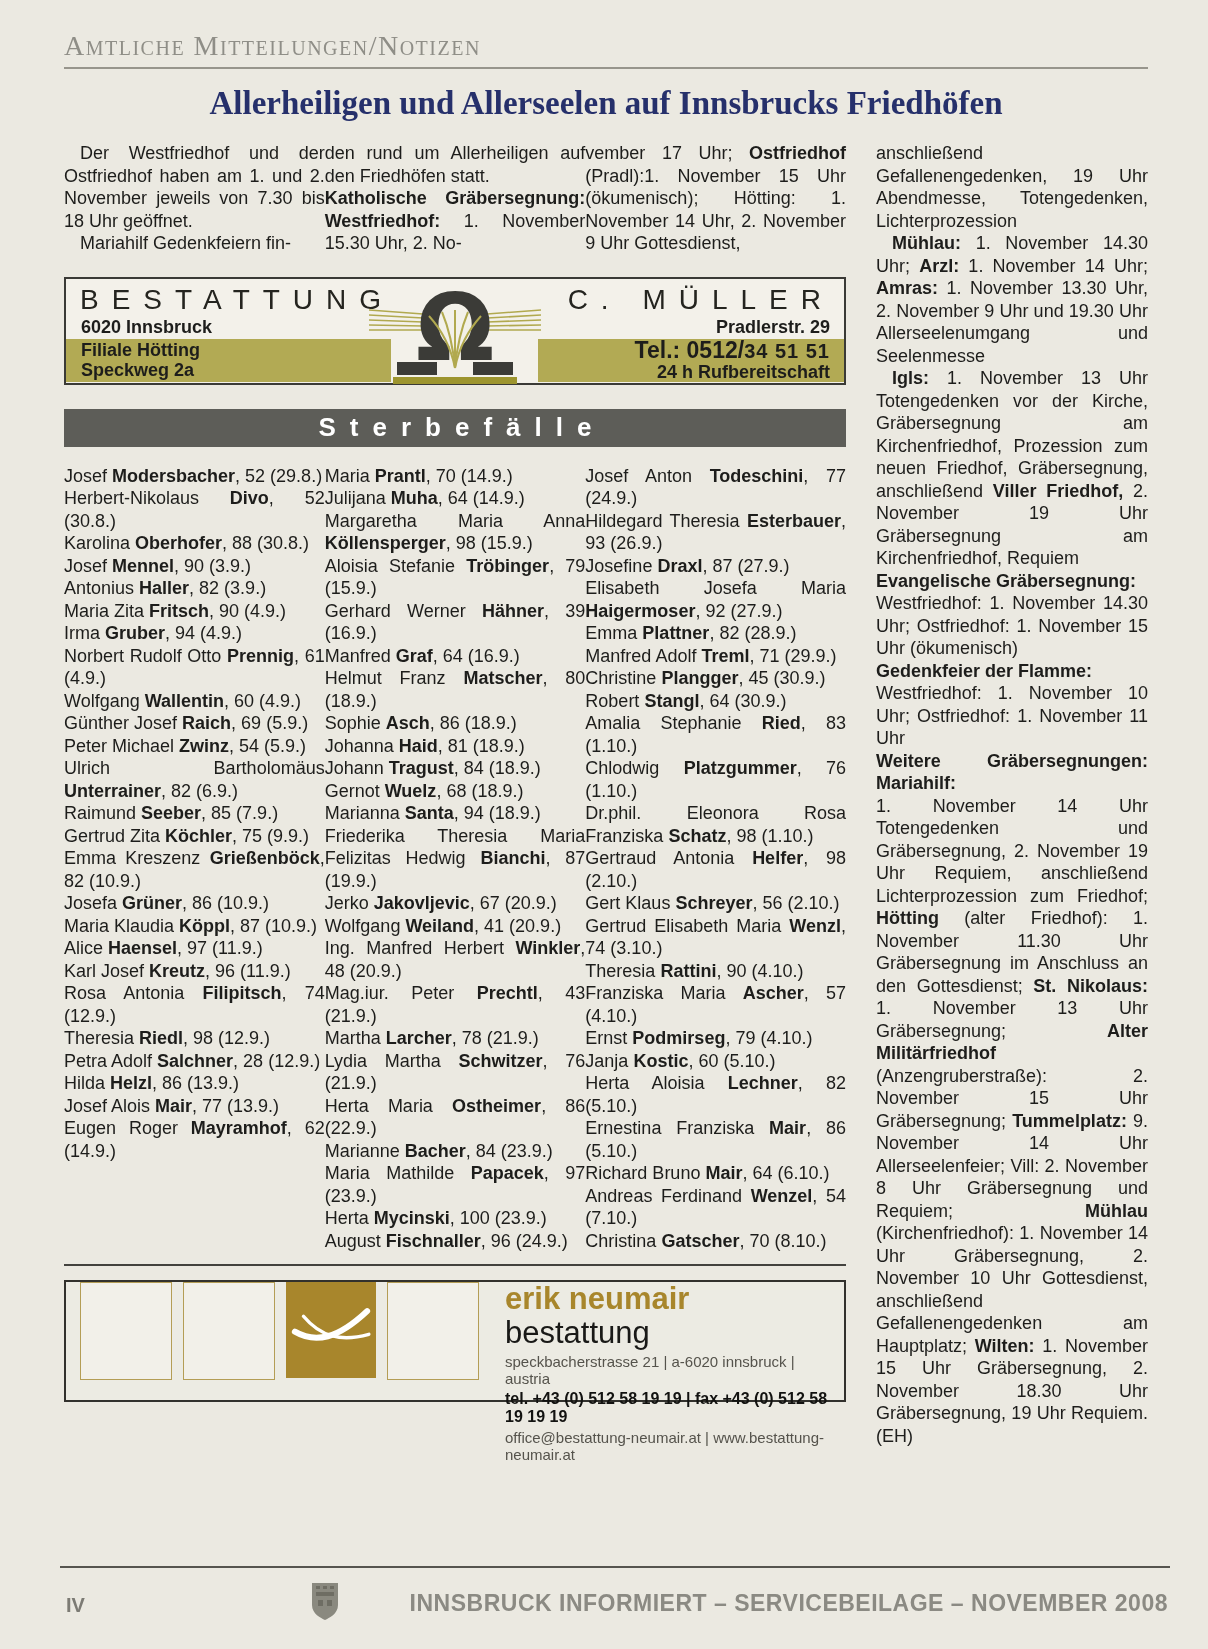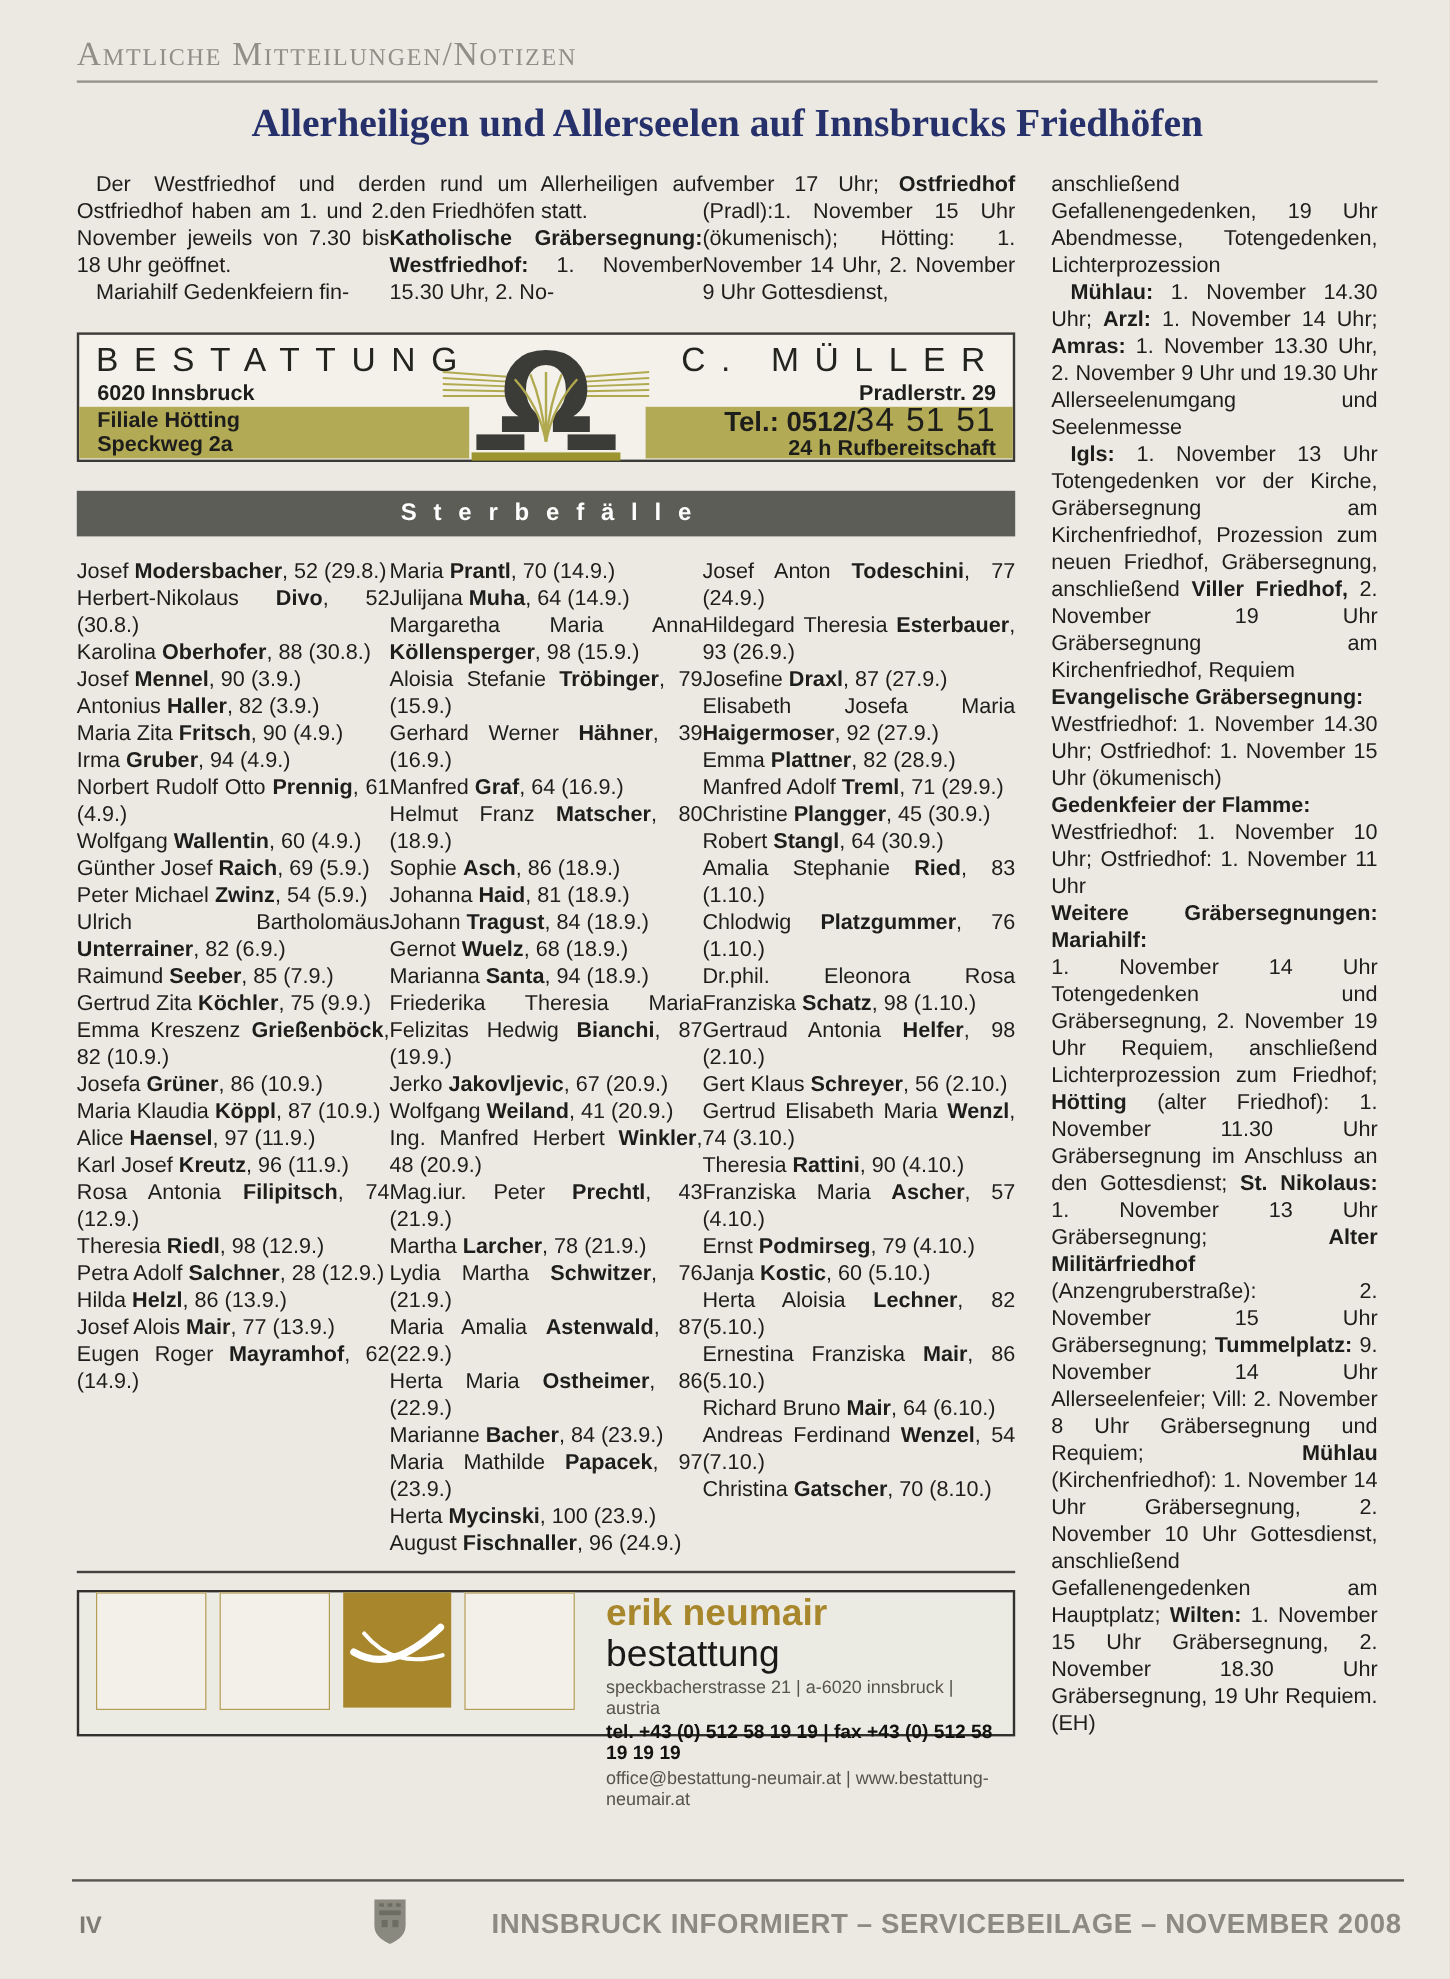--- a/index.html
+++ b/index.html
@@ -30,26 +30,26 @@
               background:#f3f1ea;}
   .m-title-left{position:absolute;left:14px;top:5px;font-size:28px;letter-spacing:13px;color:#24241f;}
   .m-title-right{position:absolute;right:10px;top:5px;font-size:28px;letter-spacing:13px;color:#24241f;}
   .m-city{position:absolute;left:15px;top:38px;font-weight:bold;font-size:18px;}
   .m-addr{position:absolute;right:14px;top:38px;font-weight:bold;font-size:18px;}
   .m-bar{position:absolute;top:60px;height:42px;background:#b2aa54;}
   .m-bar-left{left:0;width:310px;padding:1px 0 0 15px;}
   .m-bar-right{right:0;width:292px;text-align:right;padding:1px 14px 0 0;}
   .m-bar .l1,.m-bar .l2{font-weight:bold;font-size:18px;line-height:20px;}
   .m-tel-prefix{font-weight:bold;font-size:23px;margin-left:20px;}
-  .m-tel-num{font-weight:normal;font-size:28px;letter-spacing:1px;}
+  .m-tel-num{font-weight:bold;font-size:20px;letter-spacing:1px;}
   .m-logo{position:absolute;left:50%;transform:translateX(-50%);top:1px;width:180px;height:100px;}
 
   
   .banner{margin-top:24px;height:38px;background:#5d5d58;color:#ffffff;display:flex;
-          align-items:center;justify-content:center;font-weight:bold;font-size:20px;
+          align-items:center;justify-content:center;font-weight:bold;font-size:26px;
           letter-spacing:14px;text-indent:14px;}
 
   .deaths-row{margin-top:18px;}
   .left-divider{margin-top:12px;border-top:2px solid #43423e;}
 
   
   .neumair-ad{margin-top:14px;height:118px;border:2px solid #32312d;background:#ecebe3;
               display:flex;align-items:flex-start;padding:0 14px;}
   .n-rects{display:flex;gap:11px;}
   .n-rect{width:90px;height:96px;border:1.5px solid #b49d55;background:#f2f0e9;}
@@ -182,21 +182,20 @@
               <p class="entry"><span>Johann </span><span class="b">Tragust</span><span>, 84 (18.9.)</span></p>
               <p class="entry"><span>Gernot </span><span class="b">Wuelz</span><span>, 68 (18.9.)</span></p>
               <p class="entry"><span>Marianna </span><span class="b">Santa</span><span>, 94 (18.9.)</span></p>
               <p class="entry"><span>Friederika Theresia Maria Felizitas Hedwig </span><span class="b">Bianchi</span><span>, 87 (19.9.)</span></p>
               <p class="entry"><span>Jerko </span><span class="b">Jakovljevic</span><span>, 67 (20.9.)</span></p>
               <p class="entry"><span>Wolfgang </span><span class="b">Weiland</span><span>, 41 (20.9.)</span></p>
               <p class="entry"><span>Ing. Manfred Herbert </span><span class="b">Winkler</span><span>, 48 (20.9.)</span></p>
               <p class="entry"><span>Mag.iur. Peter </span><span class="b">Prechtl</span><span>, 43 (21.9.)</span></p>
               <p class="entry"><span>Martha </span><span class="b">Larcher</span><span>, 78 (21.9.)</span></p>
               <p class="entry"><span>Lydia Martha </span><span class="b">Schwitzer</span><span>, 76 (21.9.)</span></p>
-              <p class="entry"><span>Maria Amalia </span><span class="b">Astenwald</span><span>, 87 (22.9.)</span></p>
               <p class="entry"><span>Herta Maria </span><span class="b">Ostheimer</span><span>, 86 (22.9.)</span></p>
               <p class="entry"><span>Marianne </span><span class="b">Bacher</span><span>, 84 (23.9.)</span></p>
               <p class="entry"><span>Maria Mathilde </span><span class="b">Papacek</span><span>, 97 (23.9.)</span></p>
               <p class="entry"><span>Herta </span><span class="b">Mycinski</span><span>, 100 (23.9.)</span></p>
               <p class="entry"><span>August </span><span class="b">Fischnaller</span><span>, 96 (24.9.)</span></p>
             </div>
           <div class="tcol">
               <p class="entry"><span>Josef Anton </span><span class="b">Todeschini</span><span>, 77 (24.9.)</span></p>
               <p class="entry"><span>Hildegard Theresia </span><span class="b">Esterbauer</span><span>, 93 (26.9.)</span></p>
               <p class="entry"><span>Josefine </span><span class="b">Draxl</span><span>, 87 (27.9.)</span></p>

